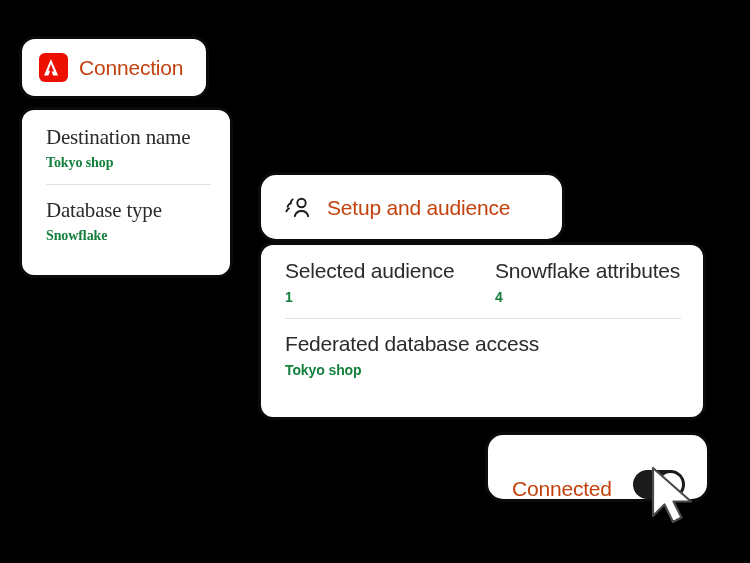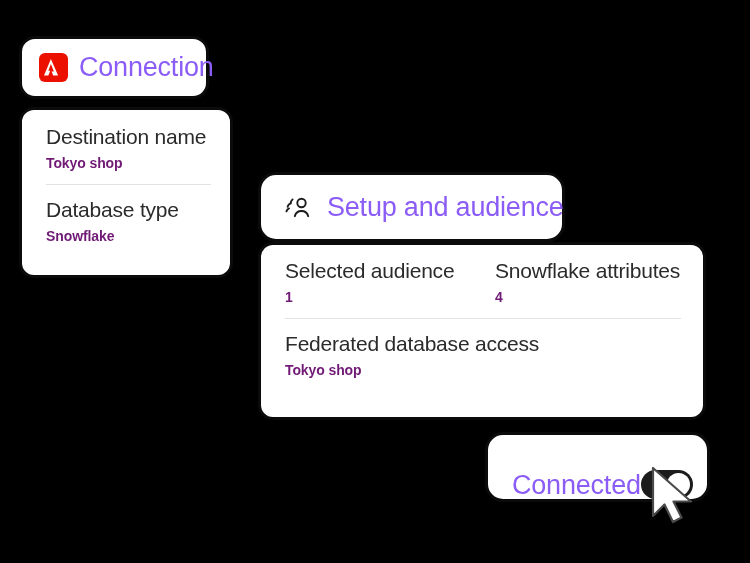--- a/index.html
+++ b/index.html
@@ -49,47 +49,48 @@
     height: 29px;
     border-radius: 6px;
     background: #eb1000;
     display: flex;
     align-items: center;
     justify-content: center;
     flex: none;
   }
   .adobe-logo svg { display: block; }
   .pill-label {
-    font-size: 27px;
-    color: #8b5cf6;
+    font-size: 21px;
+    color: #c2410c;
     letter-spacing: -0.2px;
     line-height: 1;
     white-space: nowrap;
   }
 
   
   #connection-details-card {
     left: 19px;
     top: 107px;
     width: 214px;
     height: 171px;
     z-index: 5;
     padding: 15px 19px 0 24px;
+    font-family: Liberation Serif, serif;
   }
   .field-label {
     font-size: 21px;
     color: #2b2b2b;
     letter-spacing: -0.2px;
     line-height: 1.15;
     margin: 0;
   }
   .field-value {
     font-size: 14px;
     font-weight: bold;
-    color: #701a75;
+    color: #15803d;
     letter-spacing: -0.1px;
     line-height: 1.15;
     margin: 6px 0 0 0;
   }
   .divider {
     height: 1px;
     background: #e2e2e2;
     margin: 13px 0 13px 0;
   }
 

